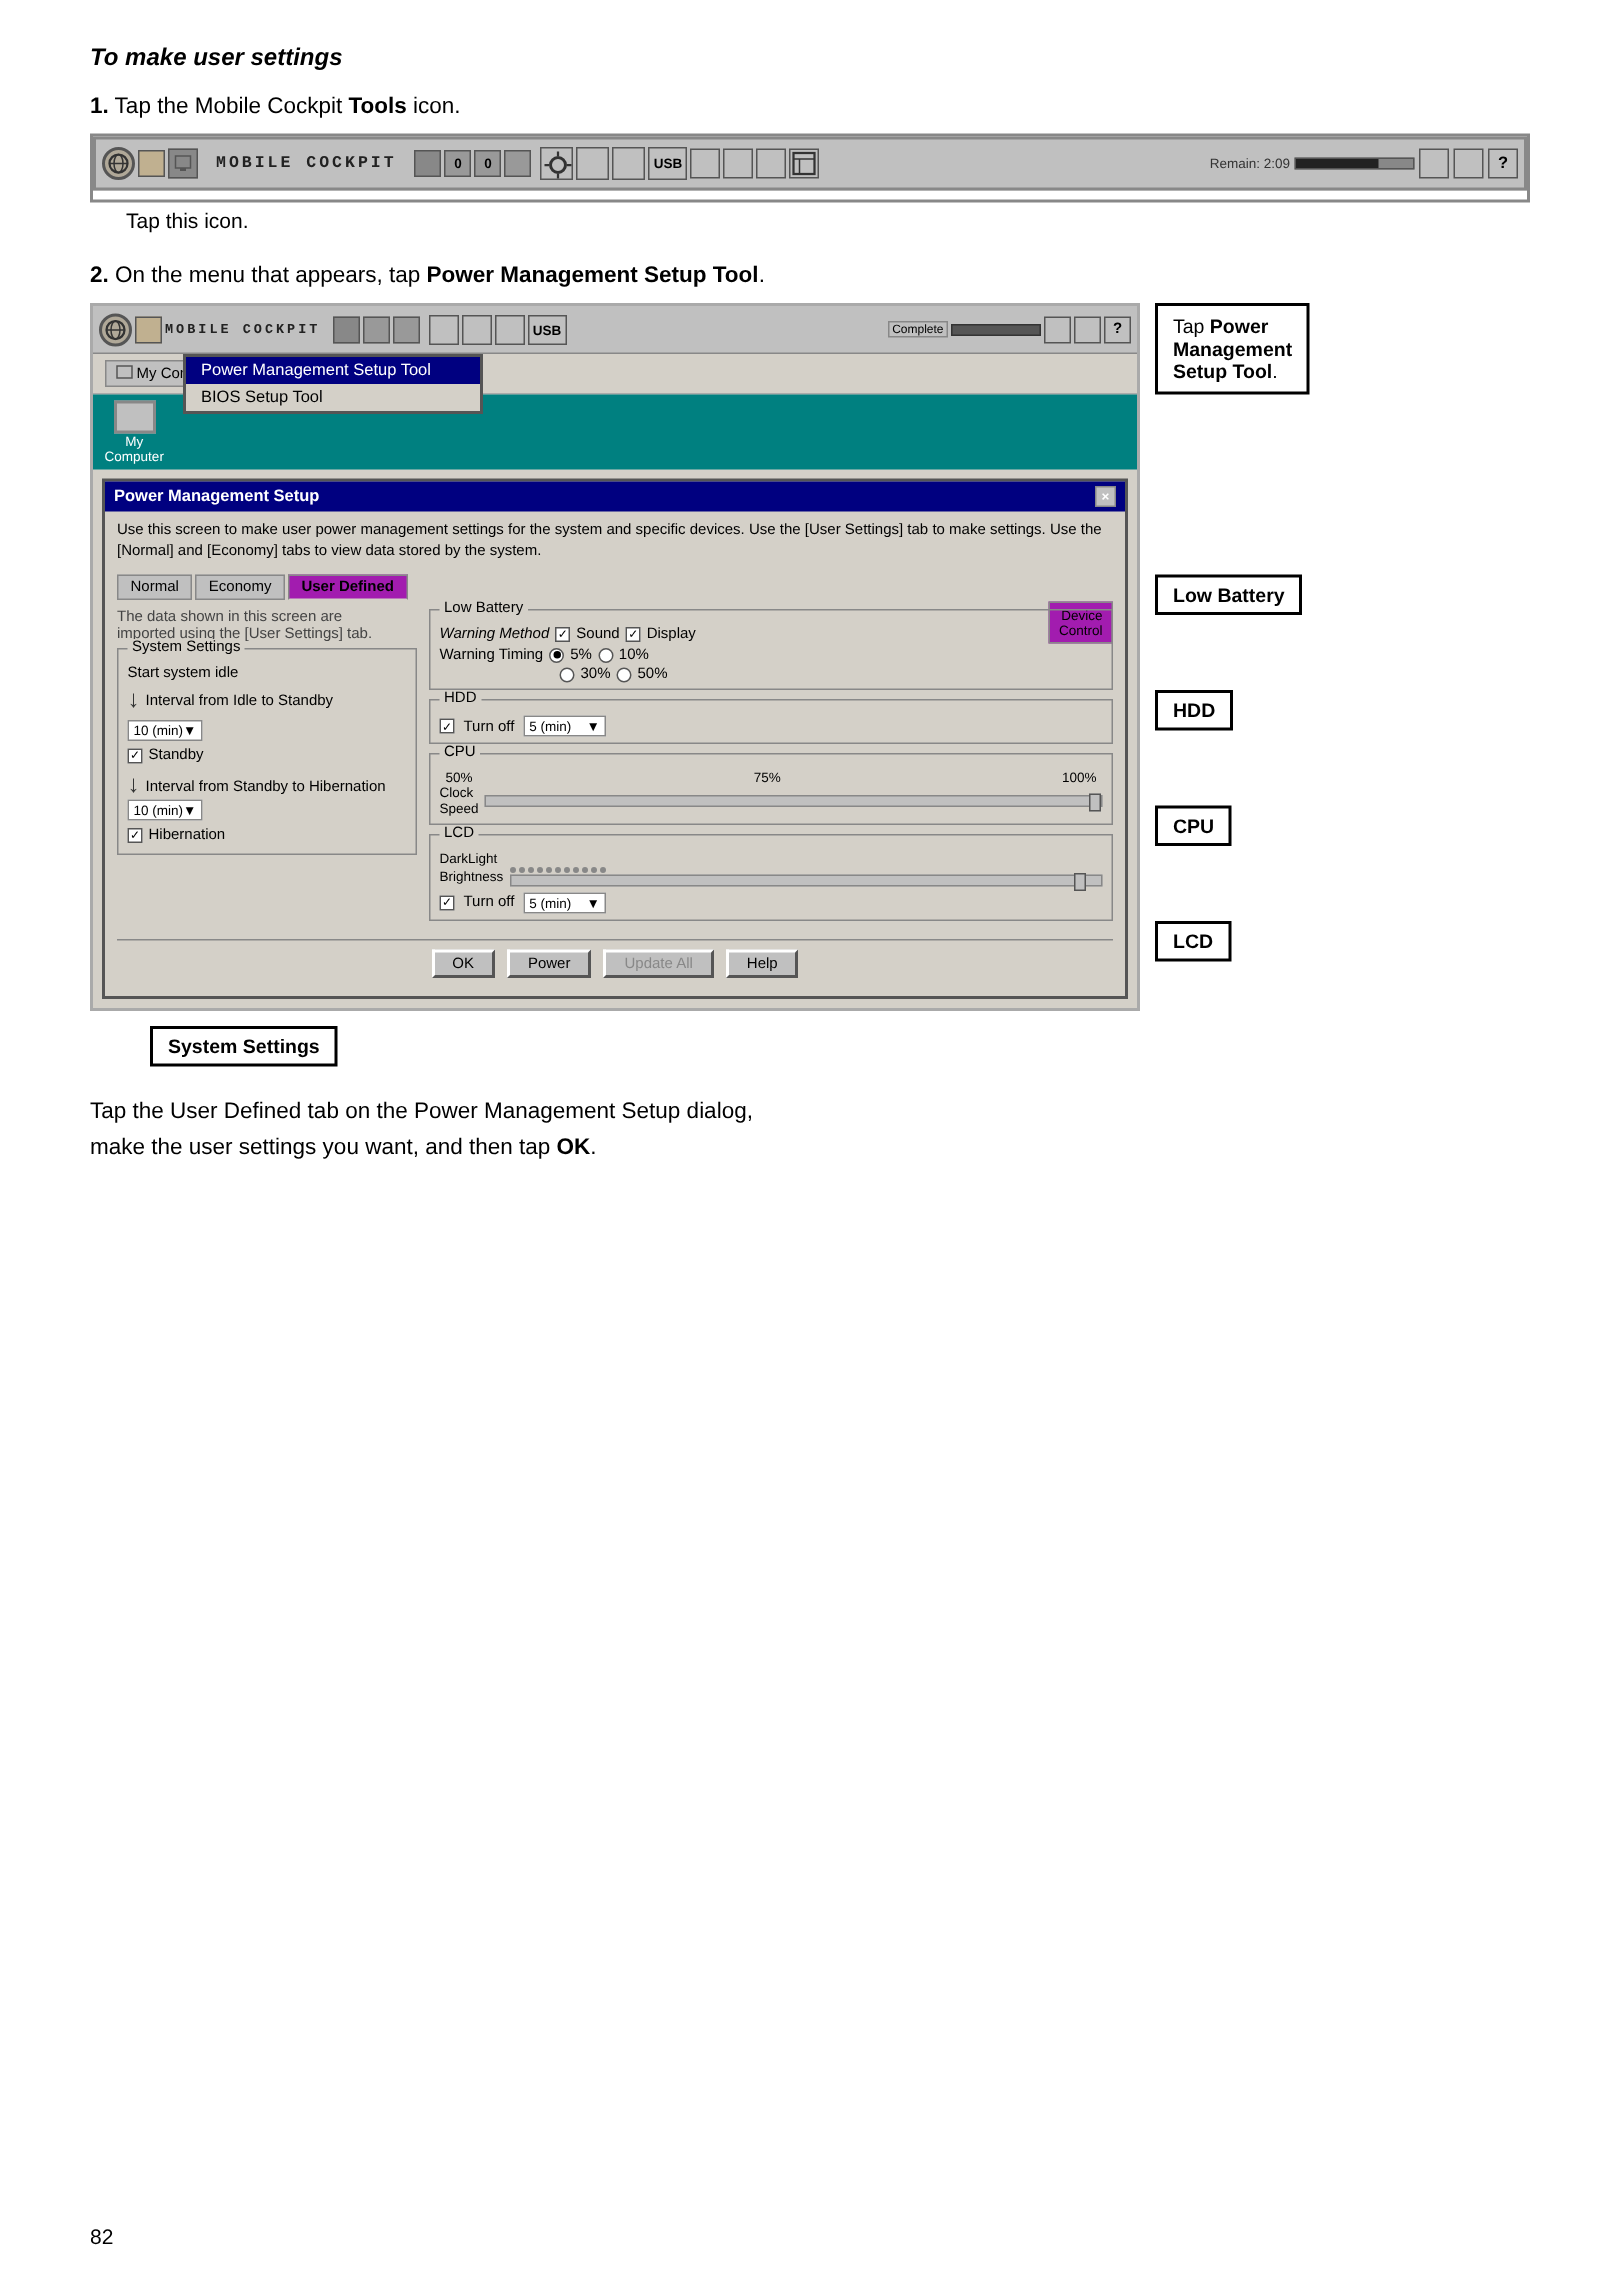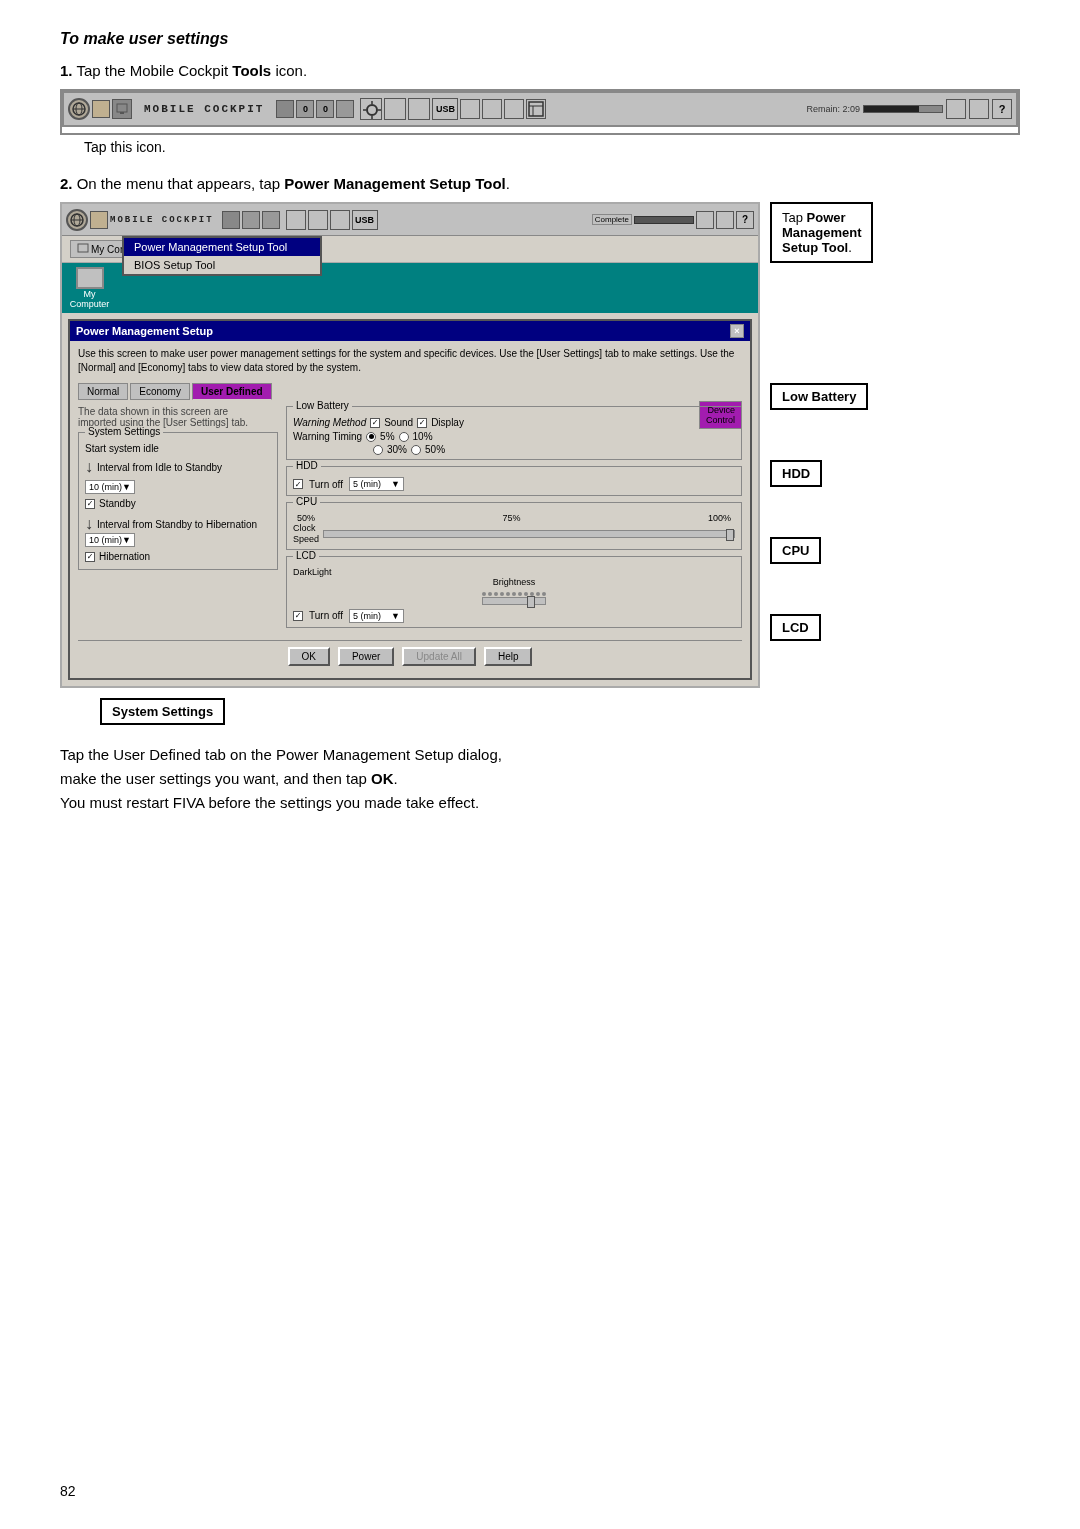--- a/index.html
+++ b/index.html
@@ -604,21 +604,21 @@
                         </div>
                       </div>
 
                       <div class="group-box">
                         <div class="group-box-title">LCD</div>
                         <div style="margin-top:6px;">
                           <div class="lcd-labels">
                             <span>Dark</span>
                             <span>Light</span>
                           </div>
-                          <div style="display:flex;align-items:center;gap:4px;flex-direction:column;">
+                          <div style="display:flex;align-items:center;gap:4px;">
                             <span style="font-size:9px;">Brightness</span>
                             <div style="flex:1;position:relative;">
                               <div class="dots-track">
                                 <div class="dot"></div>
                                   <div class="dot"></div>
                                   <div class="dot"></div>
                                 <div class="dot"></div>
                                   <div class="dot"></div>
                                   <div class="dot"></div>
                                 <div class="dot"></div>
@@ -688,18 +688,17 @@
         </div>
       </div>
     </div>
   </div>
 
   <div class="instruction-text">
     <p>Tap the User Defined tab on the Power Management Setup dialog,</p>
     <p>
       <span>make the user settings you want, and then tap </span><strong>OK</strong><span>.</span>
     </p>
-    <p>You must restart FIVA before the settings you made take effect.</p>
   </div>
 
 </div>
 
 <div class="page-number">82</div>
 
 </body></html>

